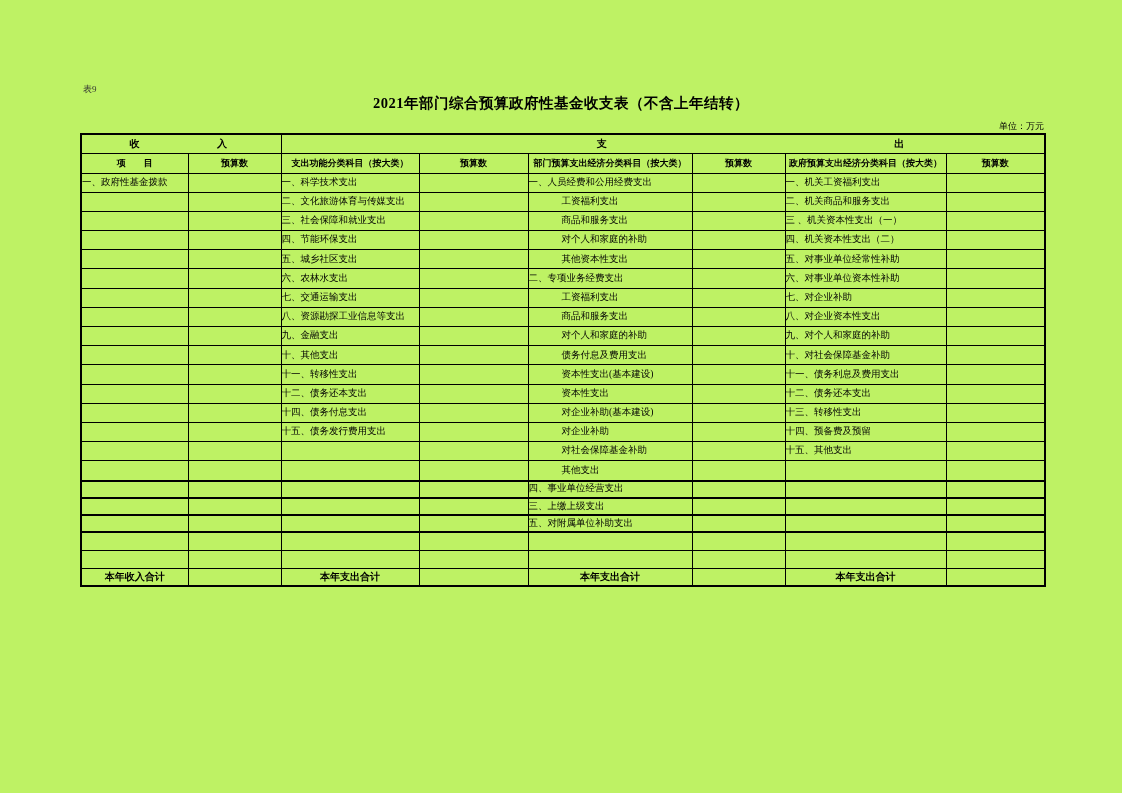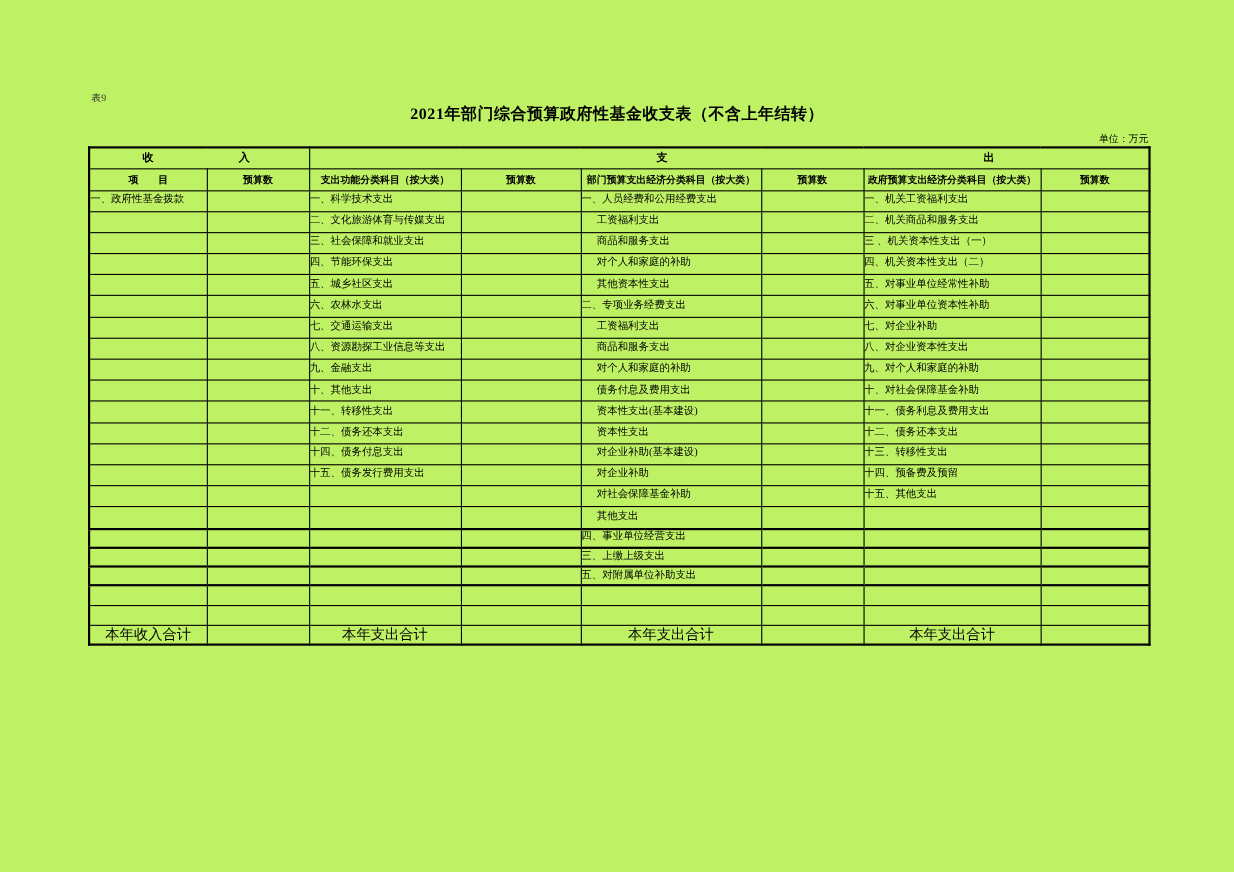--- a/index.html
+++ b/index.html
@@ -31,31 +31,31 @@
     position:absolute; top:50%; transform:translate(-50%,-50%);
     font-weight:bold; font-size:10px;
   }
   .sc-i1 { left:26.5%; } .sc-i2 { left:70.5%; }
   .sc-e1 { left:42%; }  .sc-e2 { left:81%; }
 
   tr.col-head-row { height:20px; }
   tr.col-head-row th { font-weight:bold; font-size:9px; text-align:center; }
 
   td.cell-label { text-align:left; padding-left:4px; }
-  td.cell-label.indent { padding-left:14px;margin-top:36px; }
+  td.cell-label.indent { padding-left:33px;margin-top:36px; }
   td.cell-num { text-align:right; padding-right:3px; }
 
   tr.rb   { height:19.2px; }
   tr.r16  { height:19.8px; }
   tr.rsh  { height:17.2px; }
   tr.remp { height:18.2px; }
   tr.thick-top td { border-top-width:2px; }
 
   tr.total-row { height:17px; }
-  tr.total-row td { border-top-width:1.5px; font-weight:normal; text-align:center; font-size:13px; }
+  tr.total-row td { border-top-width:1.5px; font-weight:bold; text-align:center; font-size:10px; }
 </style>
 </head>
 <body>
 
 <div class="page">
 
   <div class="sheet-label">表9</div>
 
   <div class="doc-title">2021年部门综合预算政府性基金收支表（不含上年结转）</div>
 

